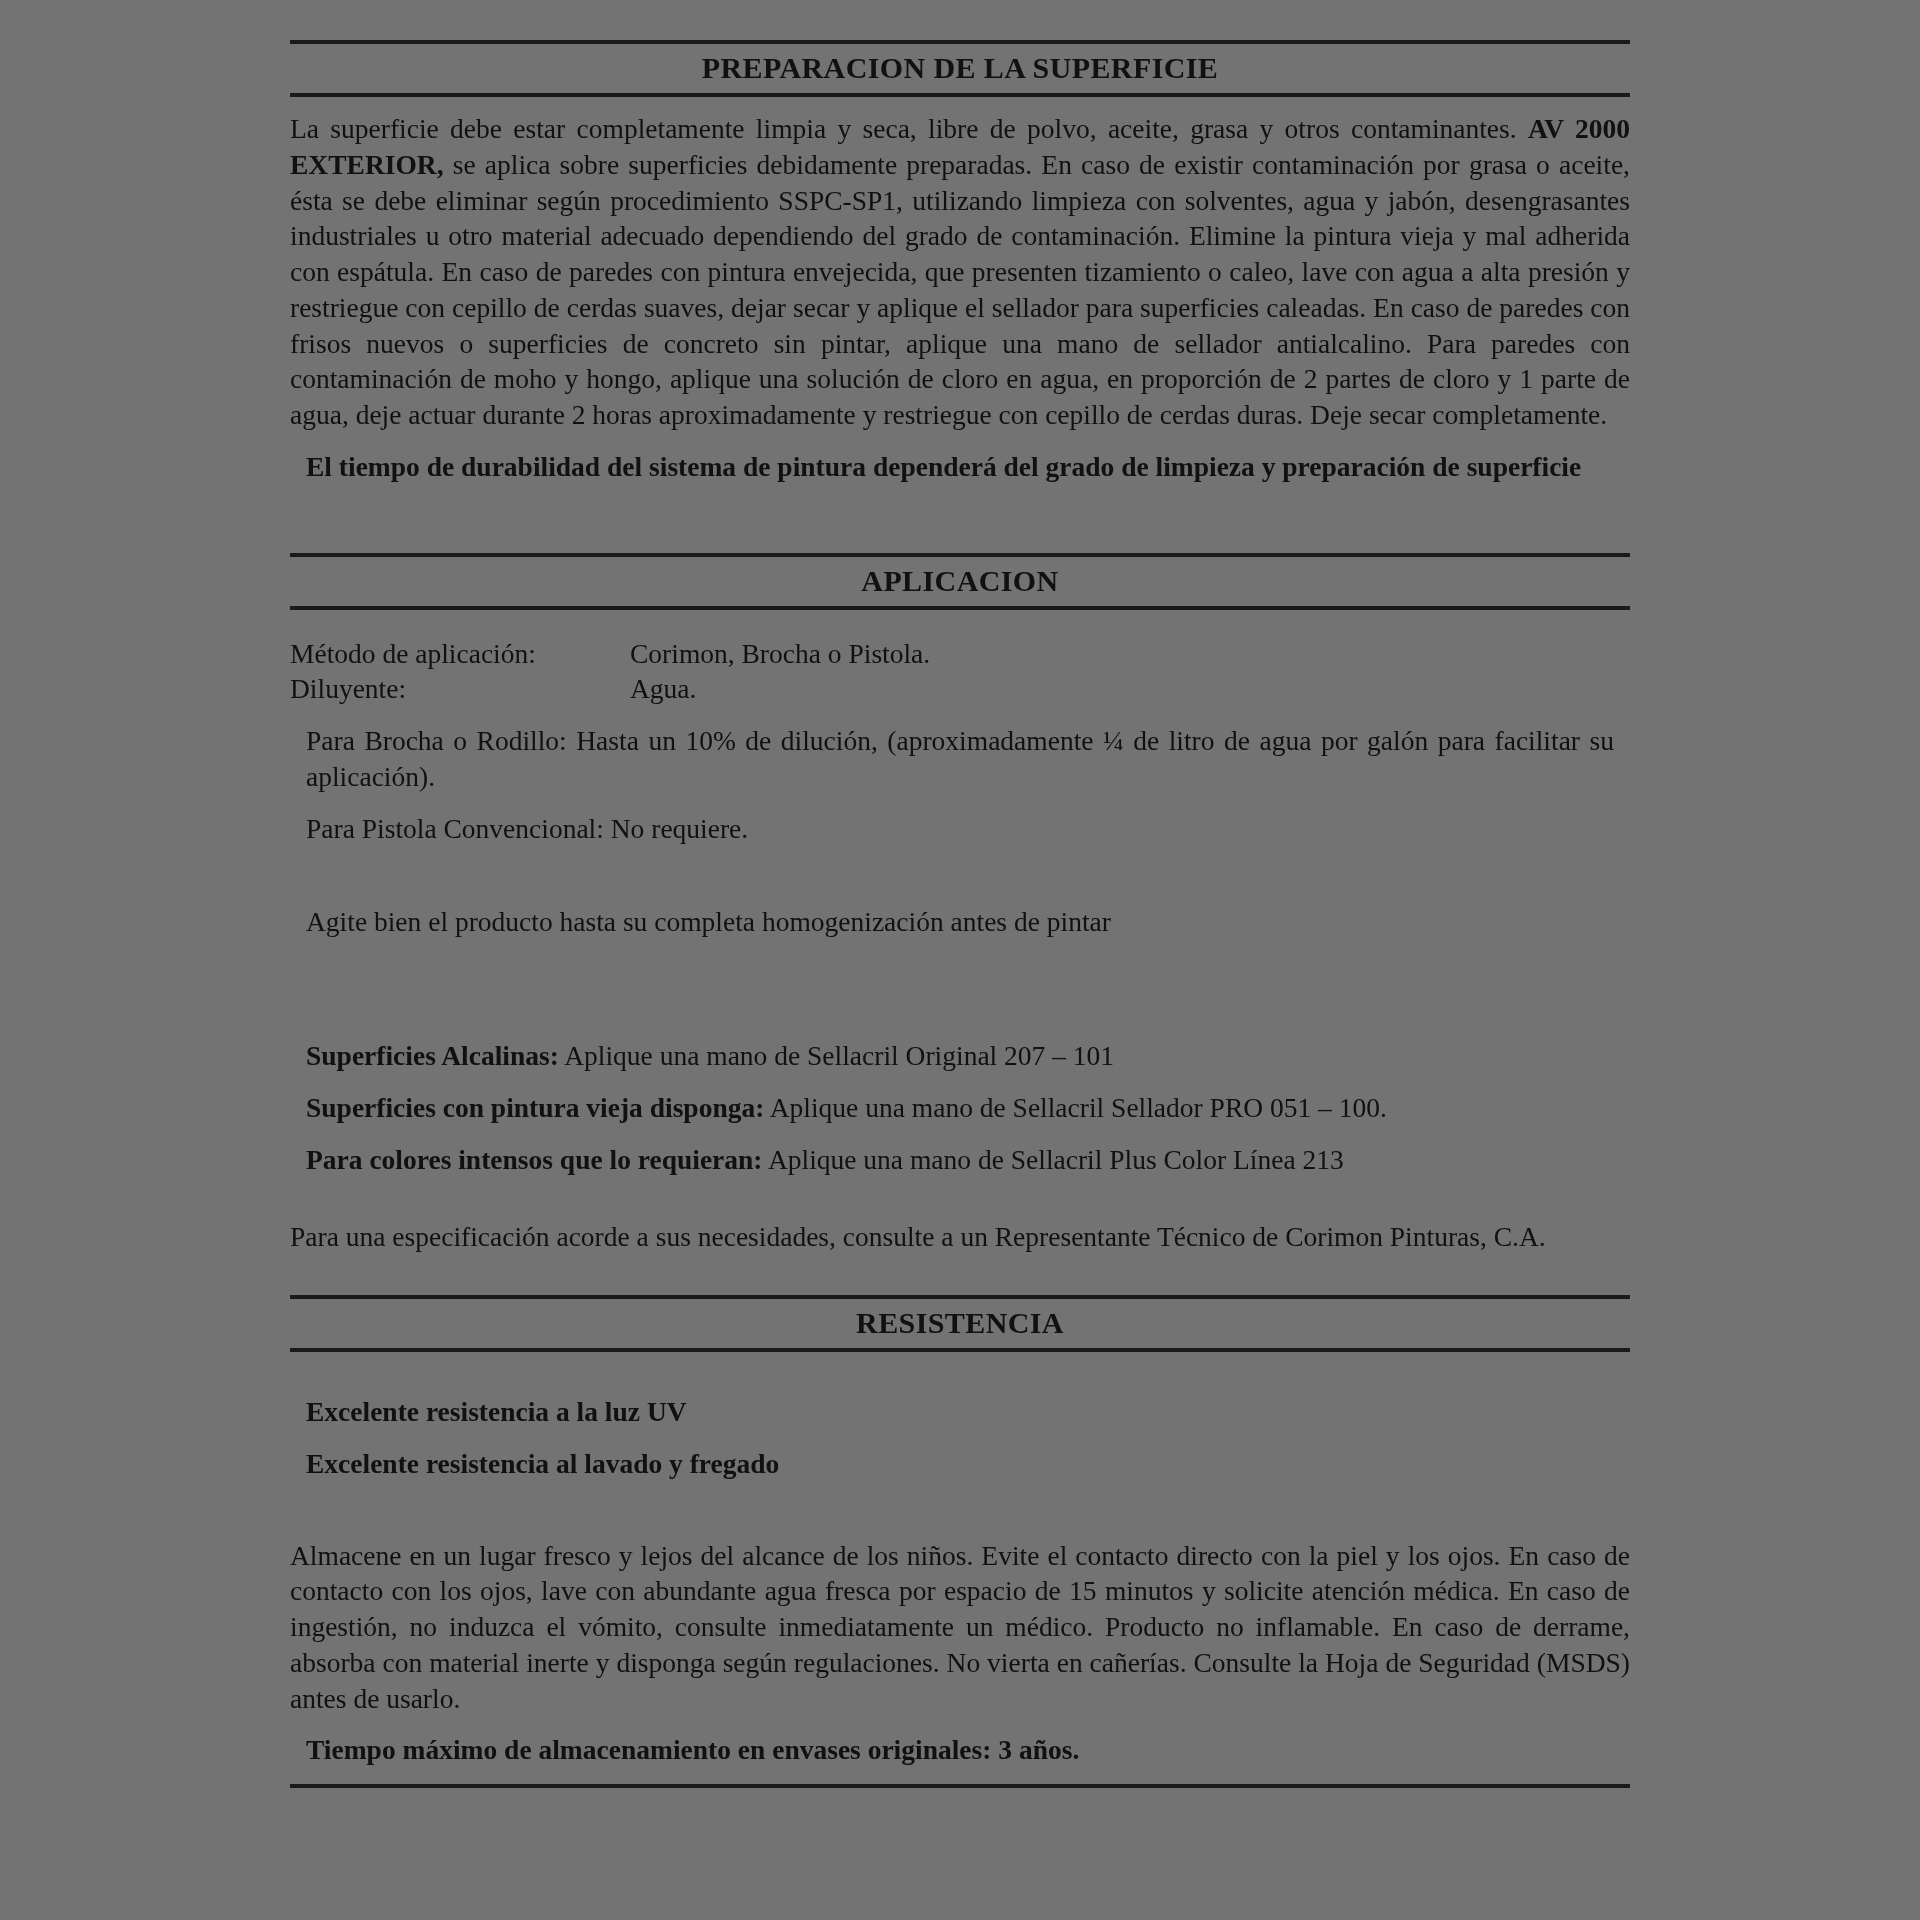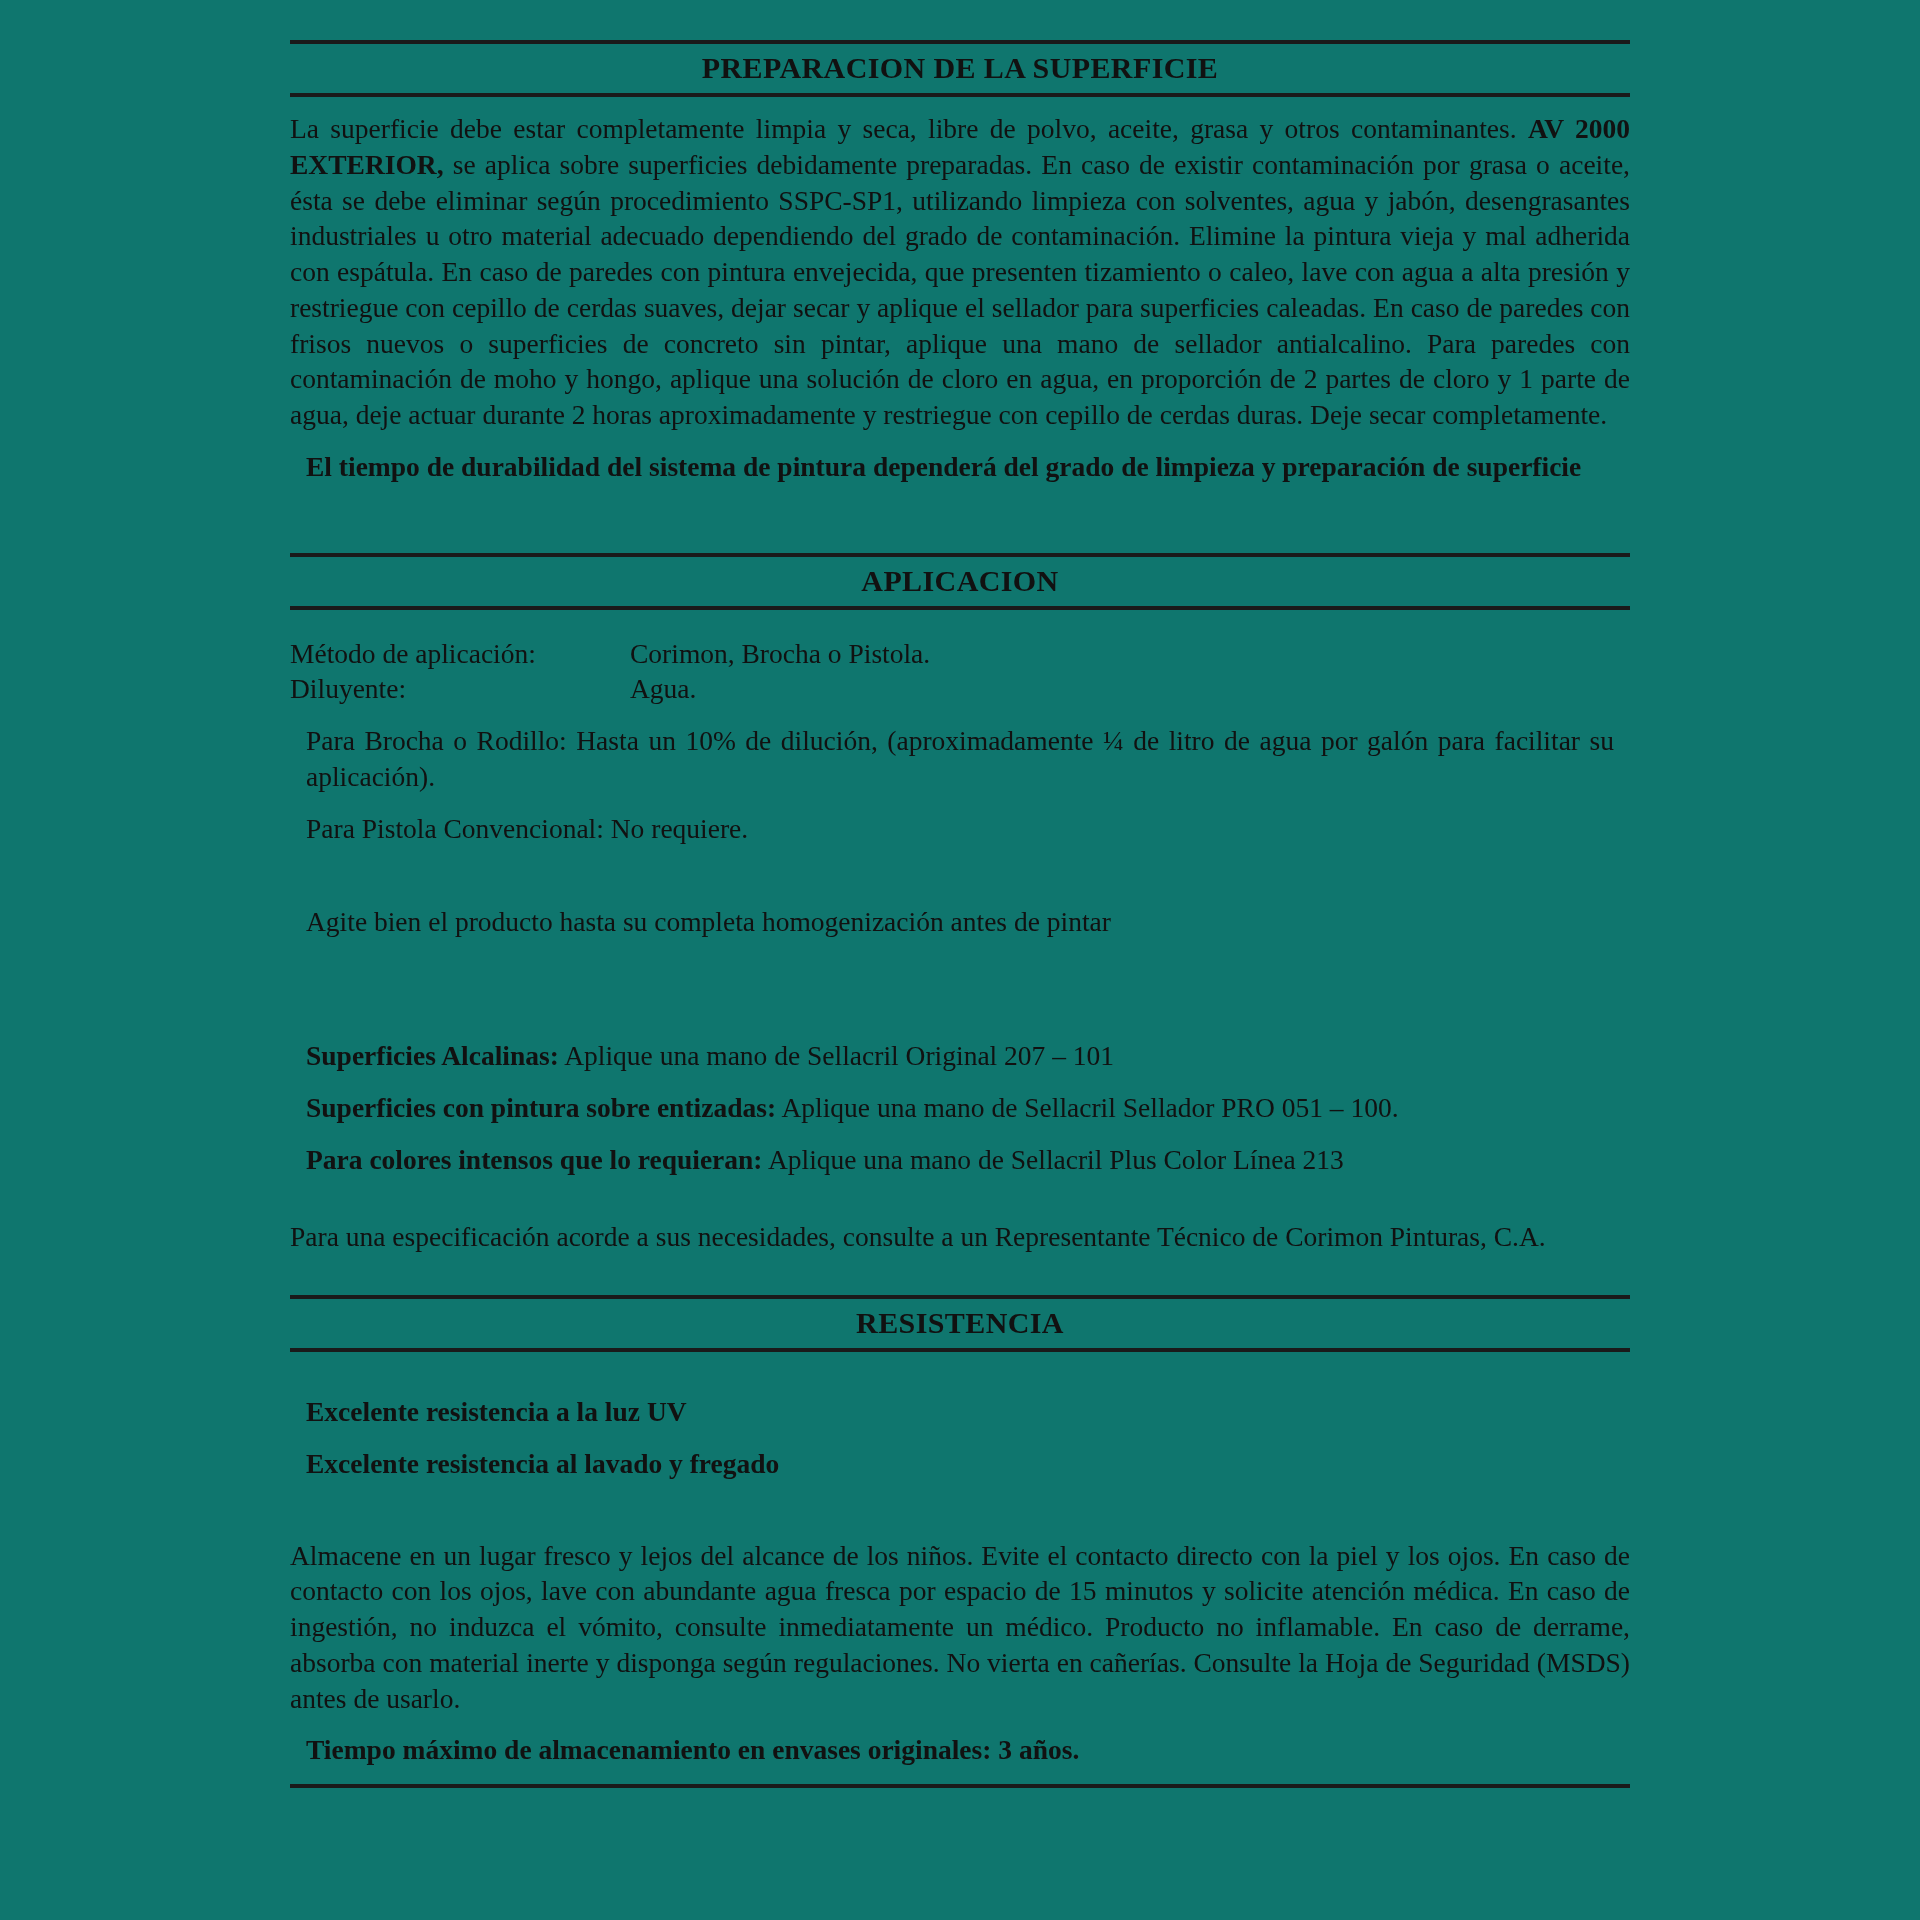--- a/index.html
+++ b/index.html
@@ -13,21 +13,21 @@
     font-family: "Liberation Serif", serif;
     color: #111111;
     position: relative;
     overflow: hidden;
   }
   .page {
     position: absolute;
     left: 0; top: 0;
     width: 1920px;
     height: 1920px;
-    background: #0f766e;
+    background: #737373;
   }
   .content {
     position: absolute;
     left: 290px;
     top: 40px;
     width: 1340px;
   }
   .section-header {
     text-align: center;
     font-weight: bold;
@@ -117,21 +117,21 @@
 
     <p class="line tight">Agite bien el producto hasta su completa homogenización antes de pintar</p>
 
     <div class="gap-l"></div>
 
 
     <div class="gap-m"></div>
 
     <p class="line tight"><span class="bold">Superficies Alcalinas:</span><span> Aplique una mano de Sellacril Original 207 – 101</span></p>
 
-    <p class="line tight"><span class="bold">Superficies con pintura sobre entizadas:</span><span> Aplique una mano de Sellacril Sellador PRO 051 – 100.</span></p>
+    <p class="line tight"><span class="bold">Superficies con pintura vieja disponga:</span><span> Aplique una mano de Sellacril Sellador PRO 051 – 100.</span></p>
 
 
     <p class="line tight"><span class="bold">Para colores intensos que lo requieran:</span><span> Aplique una mano de Sellacril Plus Color Línea 213</span></p>
 
     <div class="gap-m"></div>
 
     <p class="body-text">Para una especificación acorde a sus necesidades, consulte a un Representante Técnico de Corimon Pinturas, C.A.</p>
 
     <div class="gap-l"></div>
 

